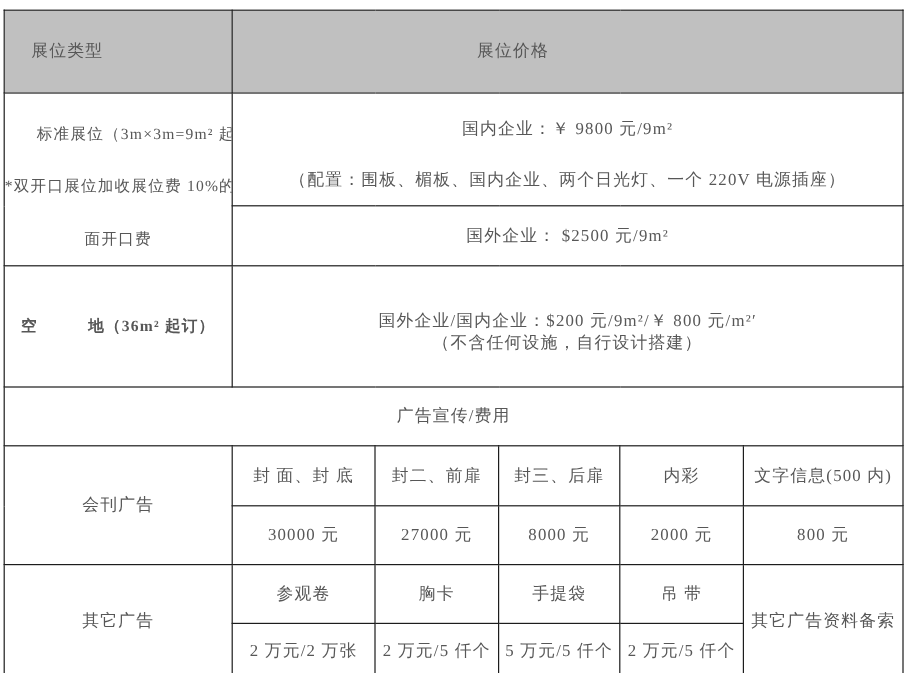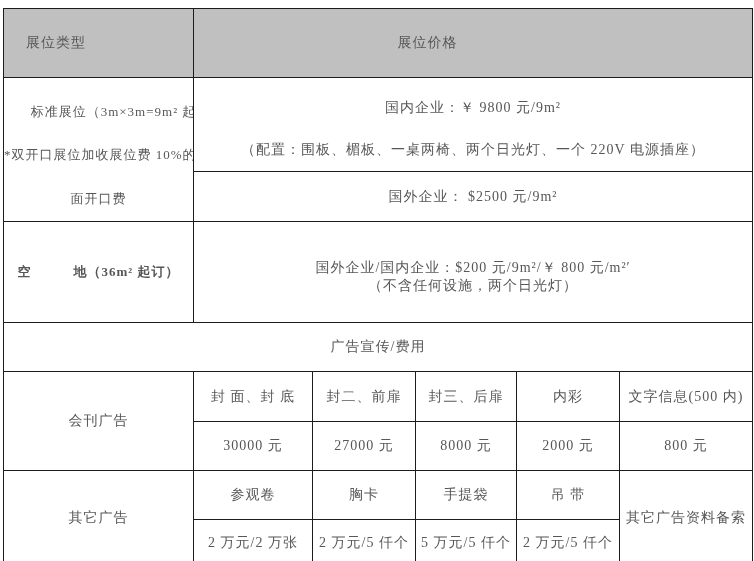--- a/index.html
+++ b/index.html
@@ -73,35 +73,35 @@
       <td class="booth-type-cell" rowspan="2">
         <div class="lines">
           <div class="ln shift-r">标准展位（3m×3m=9m² 起）</div>
           <div class="ln">*双开口展位加收展位费 10%的双</div>
           <div class="ln">面开口费</div>
         </div>
       </td>
       <td class="price-cell-a" colspan="5">
         <div class="lines">
           <div class="ln">国内企业：￥ 9800 元/9m²</div>
-          <div class="ln">（配置：围板、楣板、一桌两椅、两个日光灯、一个 220V 电源插座）</div>
+          <div class="ln">（配置：围板、楣板、国内企业、两个日光灯、一个 220V 电源插座）</div>
         </div>
       </td>
     </tr>
 
     <tr style="height:50px">
       <td colspan="5">国外企业： $2500 元/9m²</td>
     </tr>
 
     <tr style="height:100px">
       <td class="space-type-cell">空　　　地（36m² 起订）</td>
       <td class="space-price-cell" colspan="5">
         <div class="lines">
           <div class="ln">国外企业/国内企业：$200 元/9m²/￥ 800 元/m²′</div>
-          <div class="ln">（不含任何设施，两个日光灯）</div>
+          <div class="ln">（不含任何设施，自行设计搭建）</div>
         </div>
       </td>
     </tr>
 
     <tr style="height:49px">
       <td colspan="6">广告宣传/费用</td>
     </tr>
 
     <tr style="height:50px">
       <td rowspan="2">会刊广告</td>

